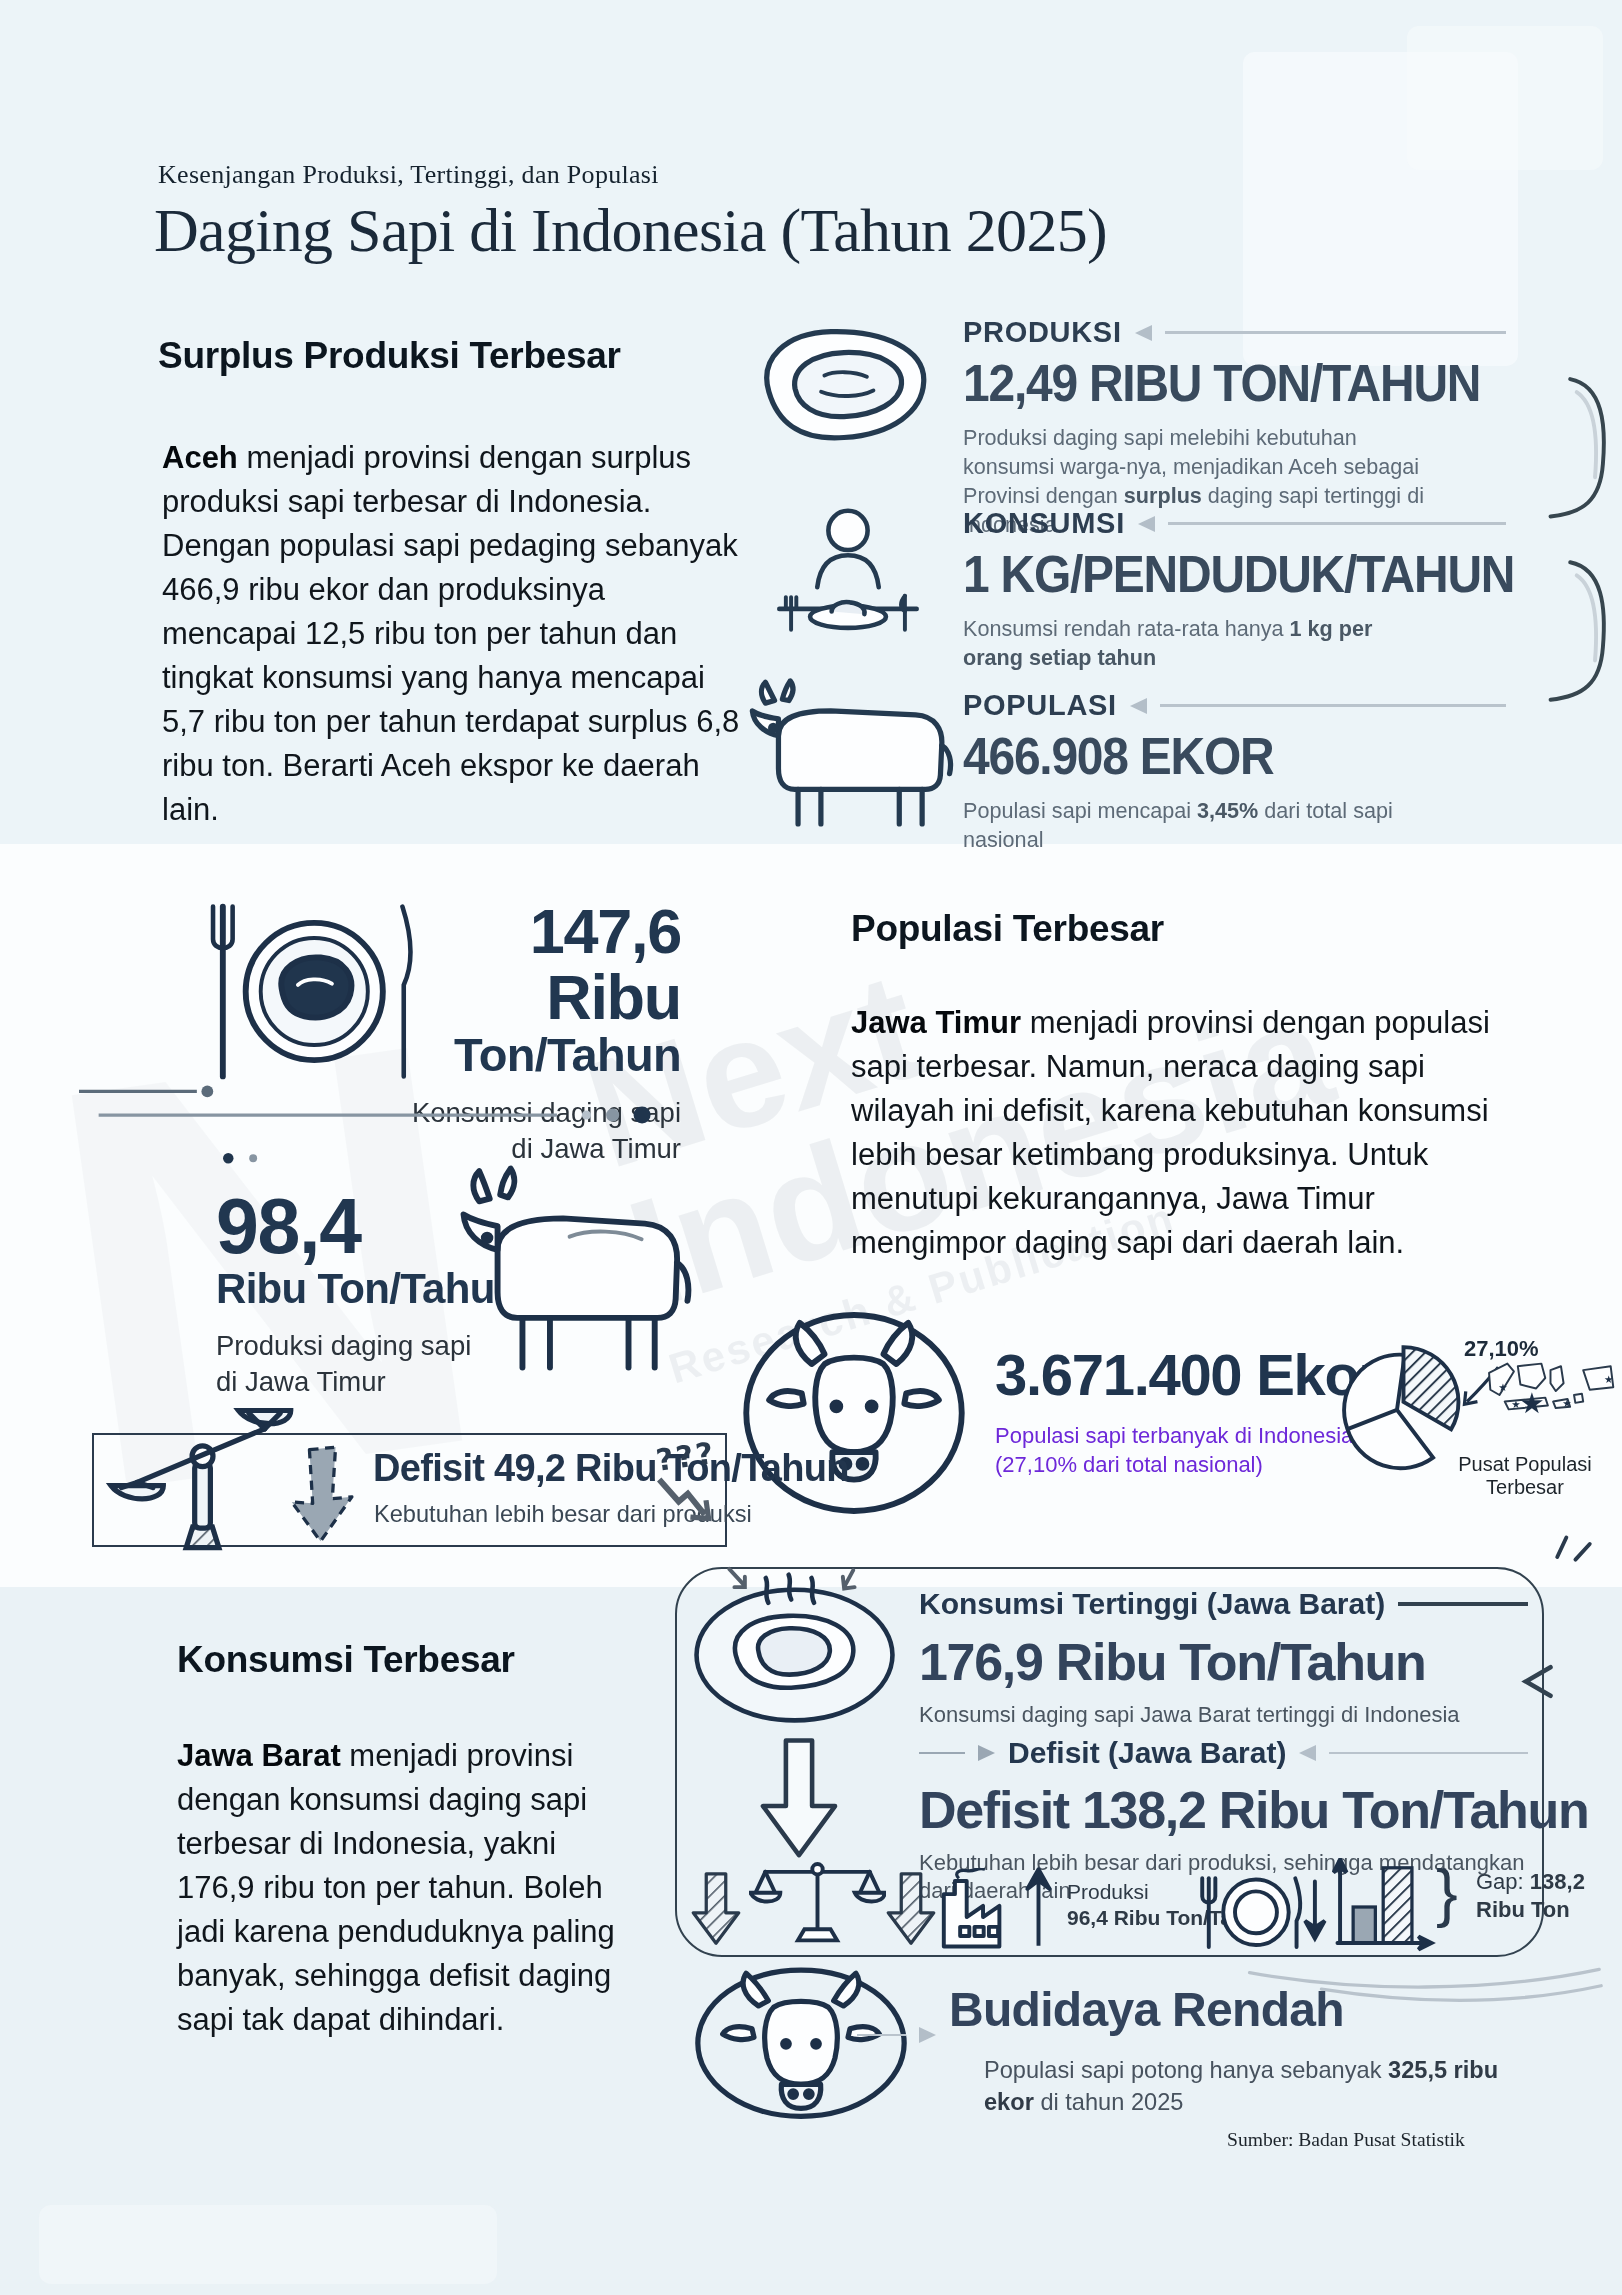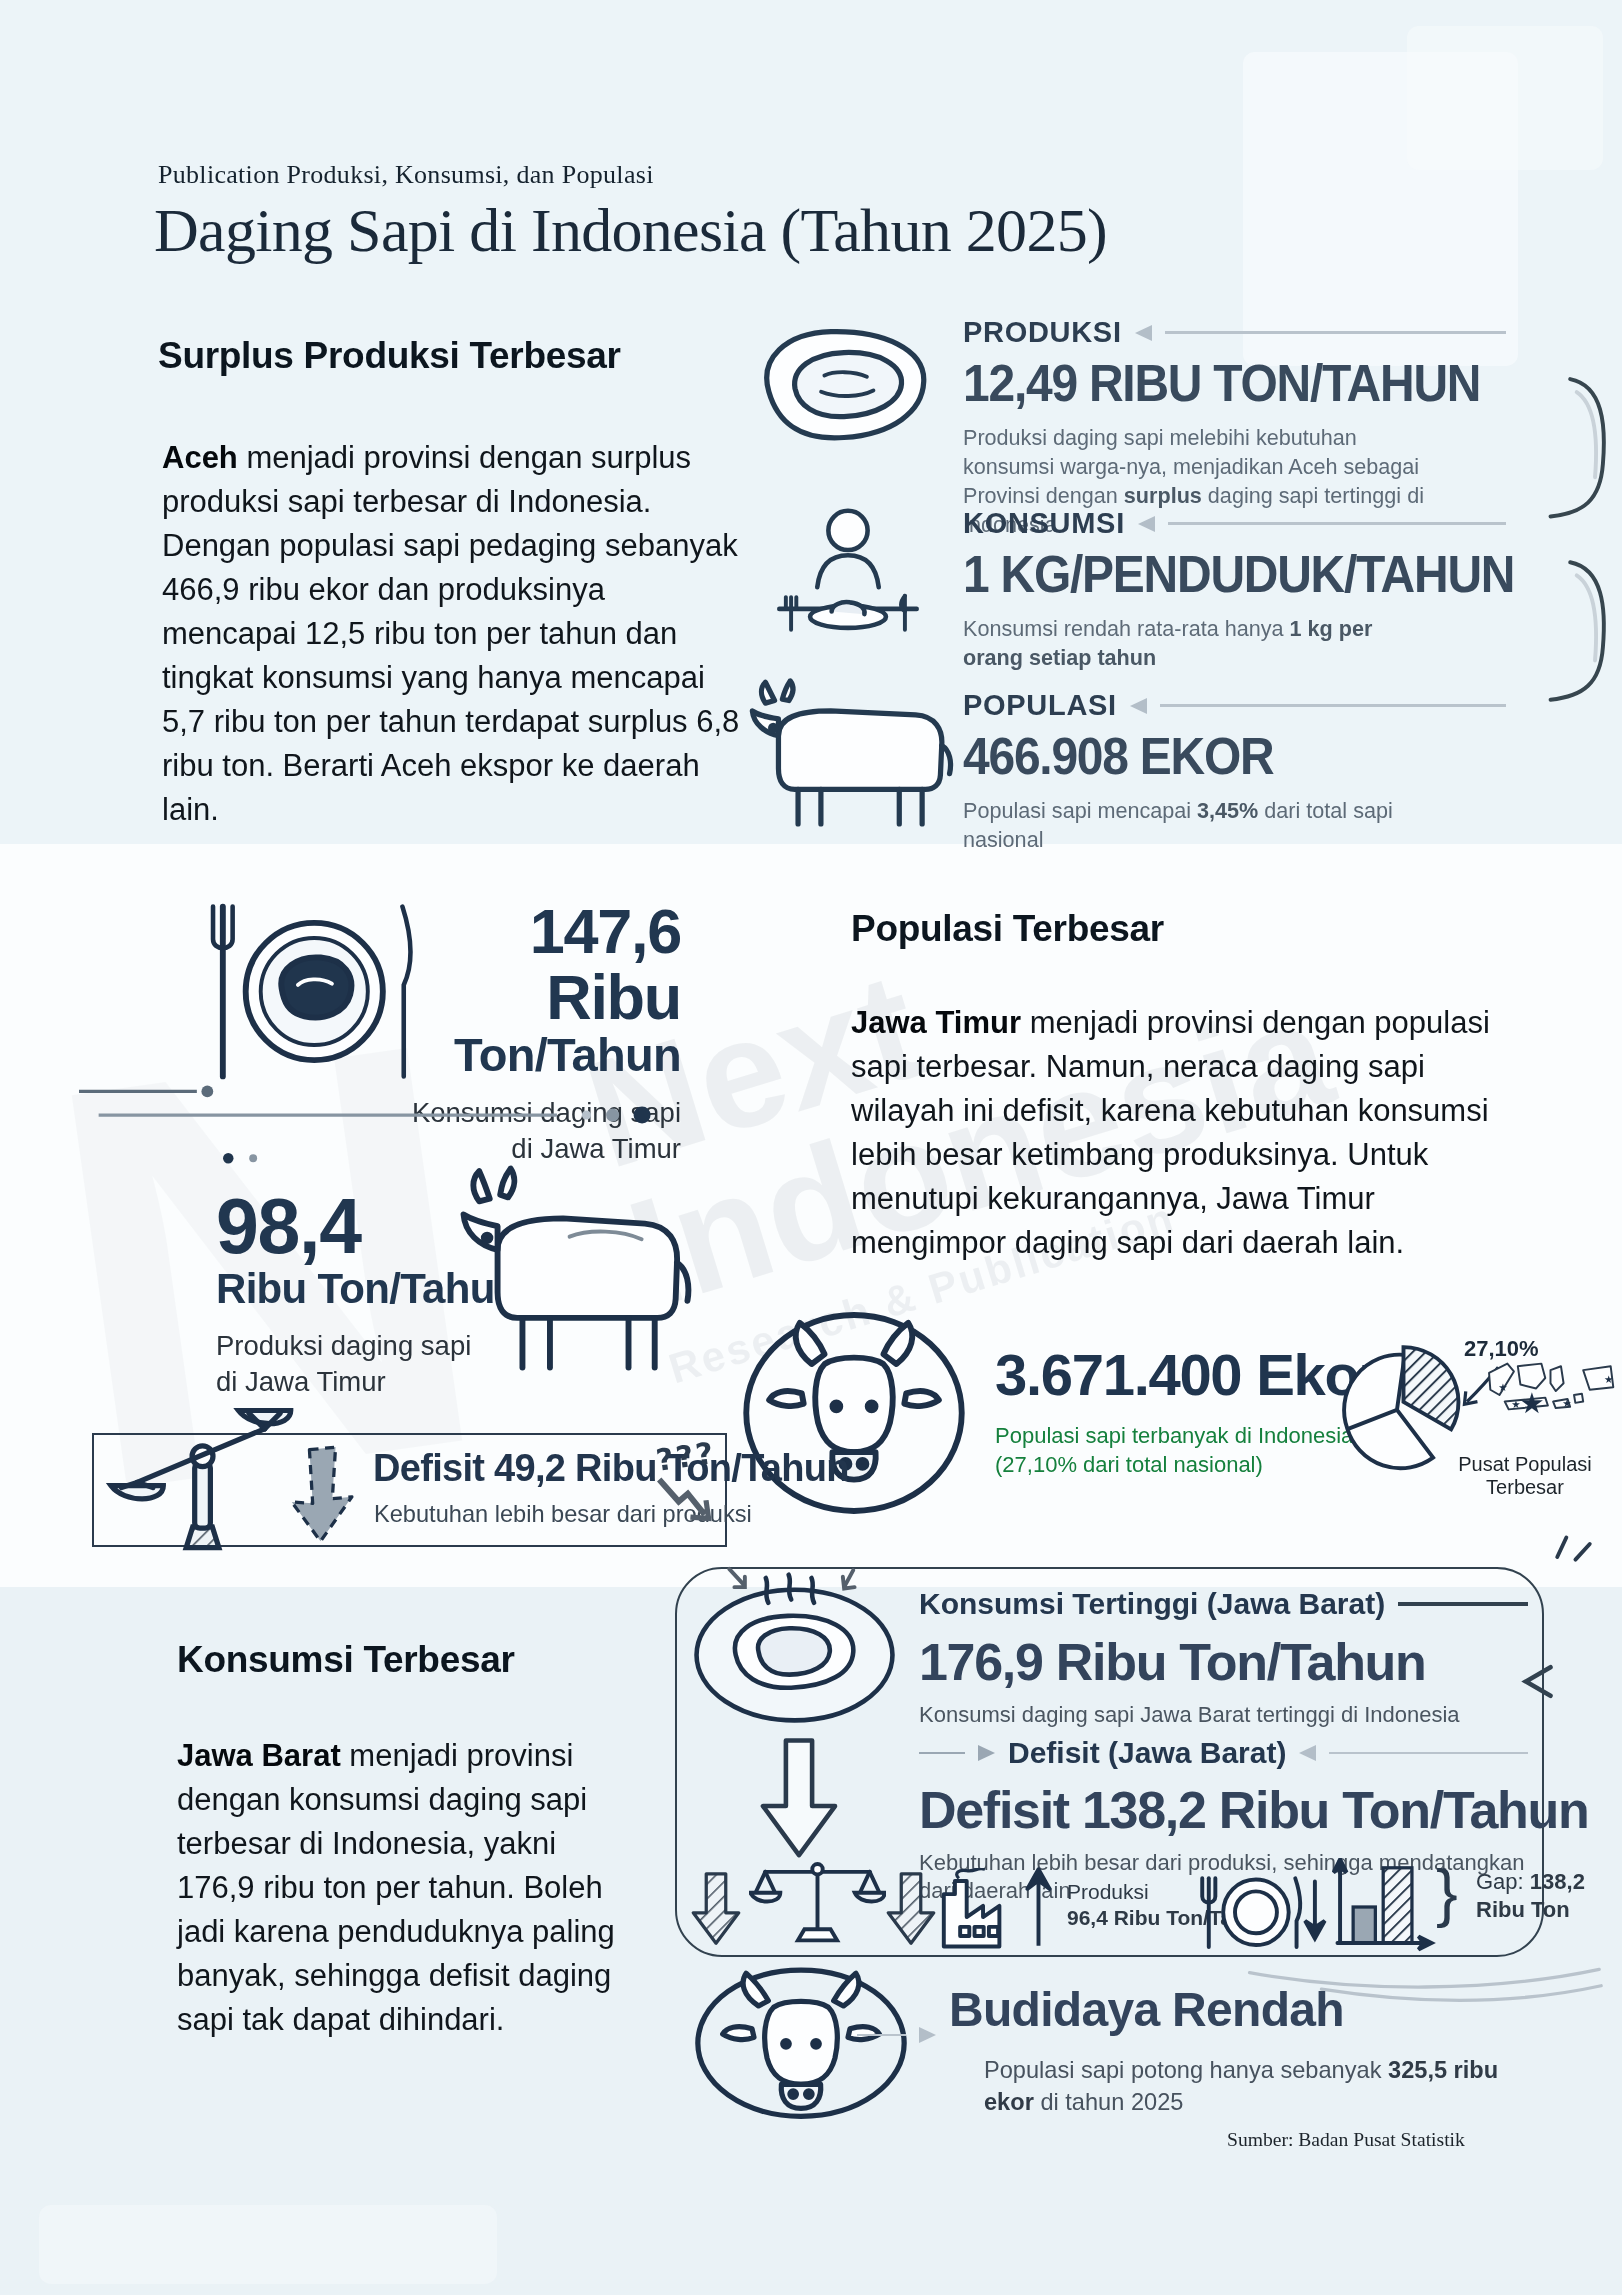--- a/index.html
+++ b/index.html
@@ -31,21 +31,21 @@
           border-left:17px solid #b3bec8;}
   .hline{flex:1;height:2.6px;background:#b9c3cc;}
   .hline.short{flex:0 0 46px;}
 
   .big-num{font:800 63px/1.05 "Liberation Sans",sans-serif;color:#213750;letter-spacing:-1.3px;}
   .big-unit{font:800 47px/1.05 "Liberation Sans",sans-serif;color:#213750;letter-spacing:-0.7px;}
   .cap{font:400 27.5px/1.3 "Liberation Sans",sans-serif;color:#2b333b;white-space:pre-line;}
 
   .tert-label{font:800 31px/1 "Liberation Sans",sans-serif;color:#20354e;}
   .tert-value{font:800 58px/1 "Liberation Sans",sans-serif;color:#20354e;letter-spacing:-1.3px;}
-  .tert-desc{font:400 22px/1.3 "Liberation Sans",sans-serif;color:#15803d;}
+  .tert-desc{font:400 22px/1.3 "Liberation Sans",sans-serif;color:#6d28d9;}
 
   #defisit-box{position:absolute;left:92px;top:1433px;width:631px;height:110px;
                border:2.6px solid #2b3b4d;background:transparent;}
   .dbox-value{font:800 38px/1 "Liberation Sans",sans-serif;color:#22354d;letter-spacing:-0.7px;white-space:nowrap;}
   .dbox-cap{font:400 23.6px/1.2 "Liberation Sans",sans-serif;color:#3a4754;}
 
   #loop{position:absolute;left:675px;top:1567px;width:865px;height:386px;
         border:2.6px solid #32424f;border-radius:47px;}
   .jb-label{font:800 30px/1 "Liberation Sans",sans-serif;color:#24374e;white-space:nowrap;}
   .jb-value{font:800 52px/1 "Liberation Sans",sans-serif;color:#33445c;letter-spacing:-1.3px;white-space:nowrap;}
@@ -93,21 +93,21 @@
 <div class="ghost" style="left:1407px;top:26px;width:196px;height:144px;opacity:.6;"></div>
 <div class="ghost" style="left:39px;top:2205px;width:458px;height:79px;opacity:.5;"></div>
 
 <div class="watermark-n">N</div>
 <div class="watermark">
   <div class="w1">Next</div>
   <div class="w2">Indonesia</div>
   <div class="w3">Research &amp; Publication</div>
 </div>
 
-<div class="abs kicker" style="left:158px;top:159px;">Publication Produksi, Konsumsi, dan Populasi</div>
+<div class="abs kicker" style="left:158px;top:159px;">Kesenjangan Produksi, Tertinggi, dan Populasi</div>
 <div class="abs title" style="left:154px;top:196px;">Daging Sapi di Indonesia (Tahun 2025)</div>
 
 <div class="abs h2" style="left:158px;top:335px;">Surplus Produksi Terbesar</div>
 <p class="abs para" style="left:158px;top:432px;width:582px;margin:4px;">
   <b>Aceh</b><span> menjadi provinsi dengan surplus produksi sapi terbesar di Indonesia. Dengan populasi sapi pedaging sebanyak 466,9 ribu ekor dan produksinya mencapai 12,5 ribu ton per tahun dan tingkat konsumsi yang hanya mencapai 5,7 ribu ton per tahun terdapat surplus 6,8 ribu ton. Berarti Aceh ekspor ke daerah lain.</span>
 </p>
 
 <svg class="abs" style="left:746px;top:313px;" width="196" height="151" viewBox="0 0 300 230">
   <g stroke="#243a50" fill="#fdfeff" stroke-width="8" stroke-linecap="round">
     <path d="M35,120 C20,70 60,30 130,28 C210,26 275,55 272,105 C270,150 225,185 150,190 C80,195 48,165 35,120 Z"></path>

